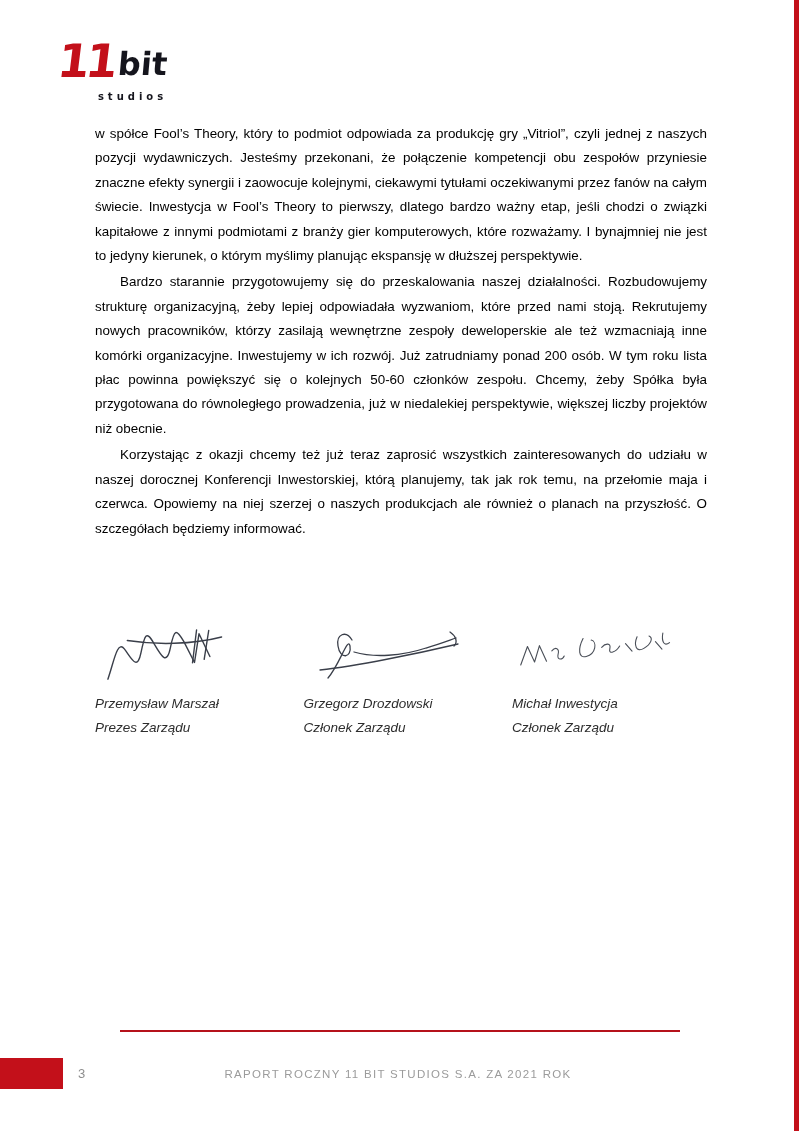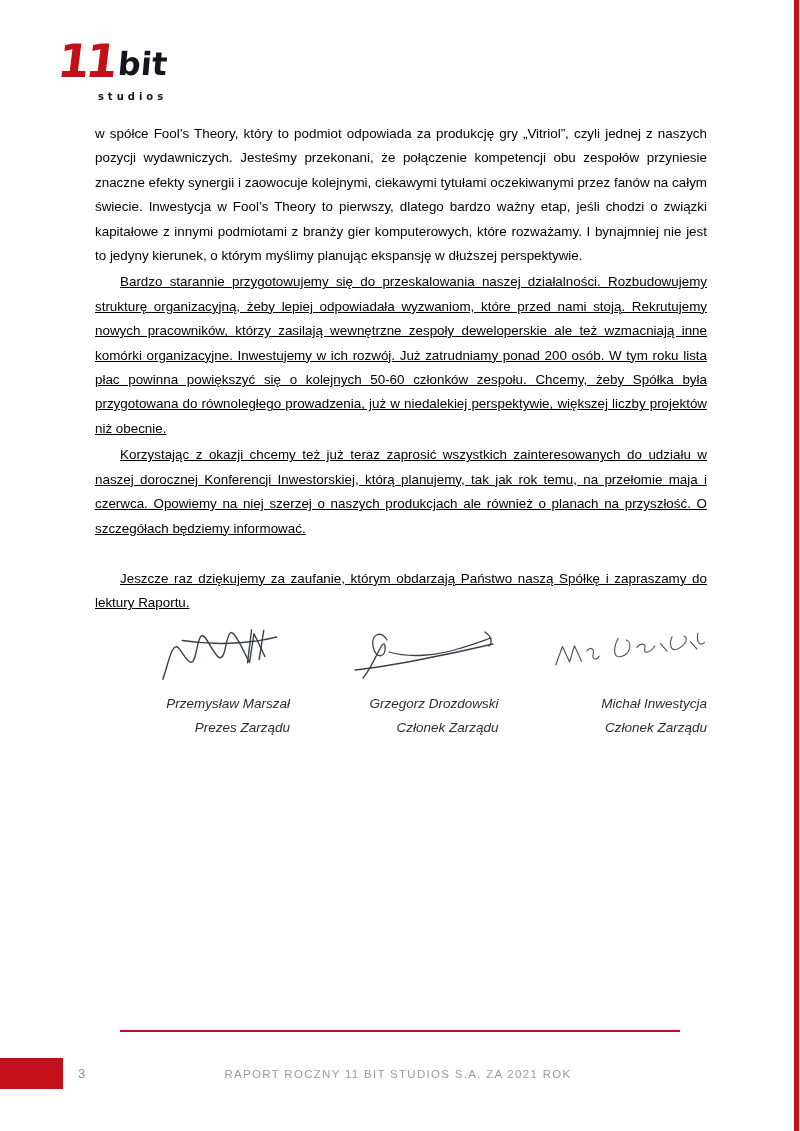--- a/index.html
+++ b/index.html
@@ -57,34 +57,34 @@
   .content {
     position: absolute;
     top: 122px; left: 95px;
     width: 612px;
     color: #000000;
     font-size: 13.4px;
     line-height: 24.4px;
     text-align: justify;
   }
   .content p { margin: 0 0 2px 0; }
-  .content p.indent { text-indent: 25px; text-decoration: underline; }
+  .content p.indent { text-indent: 25px; }
   .content p.gap-before { margin-top: 26px; }
   
   .signatures {
     position: absolute;
     top: 600px; left: 95px;
     width: 612px;
     display: flex;
     justify-content: space-between;
   }
   .sig-col {
     width: 195px;
     display: flex; flex-direction: column;
-    align-items: flex-end;
+    align-items: flex-start;
     text-align: center;
   }
   .sig-img {
     height: 92px;
     display: flex;
     align-items: flex-end;
     justify-content: center;
   }
   .sig-name, .sig-title {
     font-style: italic;
@@ -135,21 +135,20 @@
       <span class="logo-digits">11</span>
       <span class="logo-word">bit</span>
     </div>
     <span class="logo-sub">studios</span>
   </div>
 
   <main class="content">
     <p>w spółce Fool’s Theory, który to podmiot odpowiada za produkcję gry „Vitriol”, czyli jednej z naszych pozycji wydawniczych. Jesteśmy przekonani, że połączenie kompetencji obu zespołów przyniesie znaczne efekty synergii i zaowocuje kolejnymi, ciekawymi tytułami oczekiwanymi przez fanów na całym świecie. Inwestycja w Fool’s Theory to pierwszy, dlatego bardzo ważny etap, jeśli chodzi o związki kapitałowe z innymi podmiotami z branży gier komputerowych, które rozważamy. I bynajmniej nie jest to jedyny kierunek, o którym myślimy planując ekspansję w dłuższej perspektywie.</p>
     <p class="indent">Bardzo starannie przygotowujemy się do przeskalowania naszej działalności. Rozbudowujemy strukturę organizacyjną, żeby lepiej odpowiadała wyzwaniom, które przed nami stoją. Rekrutujemy nowych pracowników, którzy zasilają wewnętrzne zespoły deweloperskie ale też wzmacniają inne komórki organizacyjne. Inwestujemy w ich rozwój. Już zatrudniamy ponad 200 osób. W tym roku lista płac powinna powiększyć się o kolejnych 50-60 członków zespołu. Chcemy, żeby Spółka była przygotowana do równoległego prowadzenia, już w niedalekiej perspektywie, większej liczby projektów niż obecnie.</p>
     <p class="indent">Korzystając z okazji chcemy też już teraz zaprosić wszystkich zainteresowanych do udziału w naszej dorocznej Konferencji Inwestorskiej, którą planujemy, tak jak rok temu, na przełomie maja i czerwca. Opowiemy na niej szerzej o naszych produkcjach ale również o planach na przyszłość. O szczegółach będziemy informować.</p>
-    <p class="indent gap-before">Jeszcze raz dziękujemy za zaufanie, którym obdarzają Państwo naszą Spółkę i zapraszamy do lektury Raportu.</p>
   </main>
 
   <section class="signatures">
 
     <div class="sig-col">
       <div class="sig-img">
         <svg class="sig-svg" width="140" height="80" viewBox="0 0 140 80">
           <g stroke="#3a3f4a" stroke-width="1.4" transform="rotate(-7 70 40)">
             <path d="M10 60 C 18 44, 24 22, 30 32 S 40 56, 46 38 S 54 16, 60 30 S 70 54, 76 36 S 84 18, 90 32 L 98 54 L 106 26 L 114 50"></path>
             <path d="M34 24 C 62 32, 98 36, 128 32"></path>

